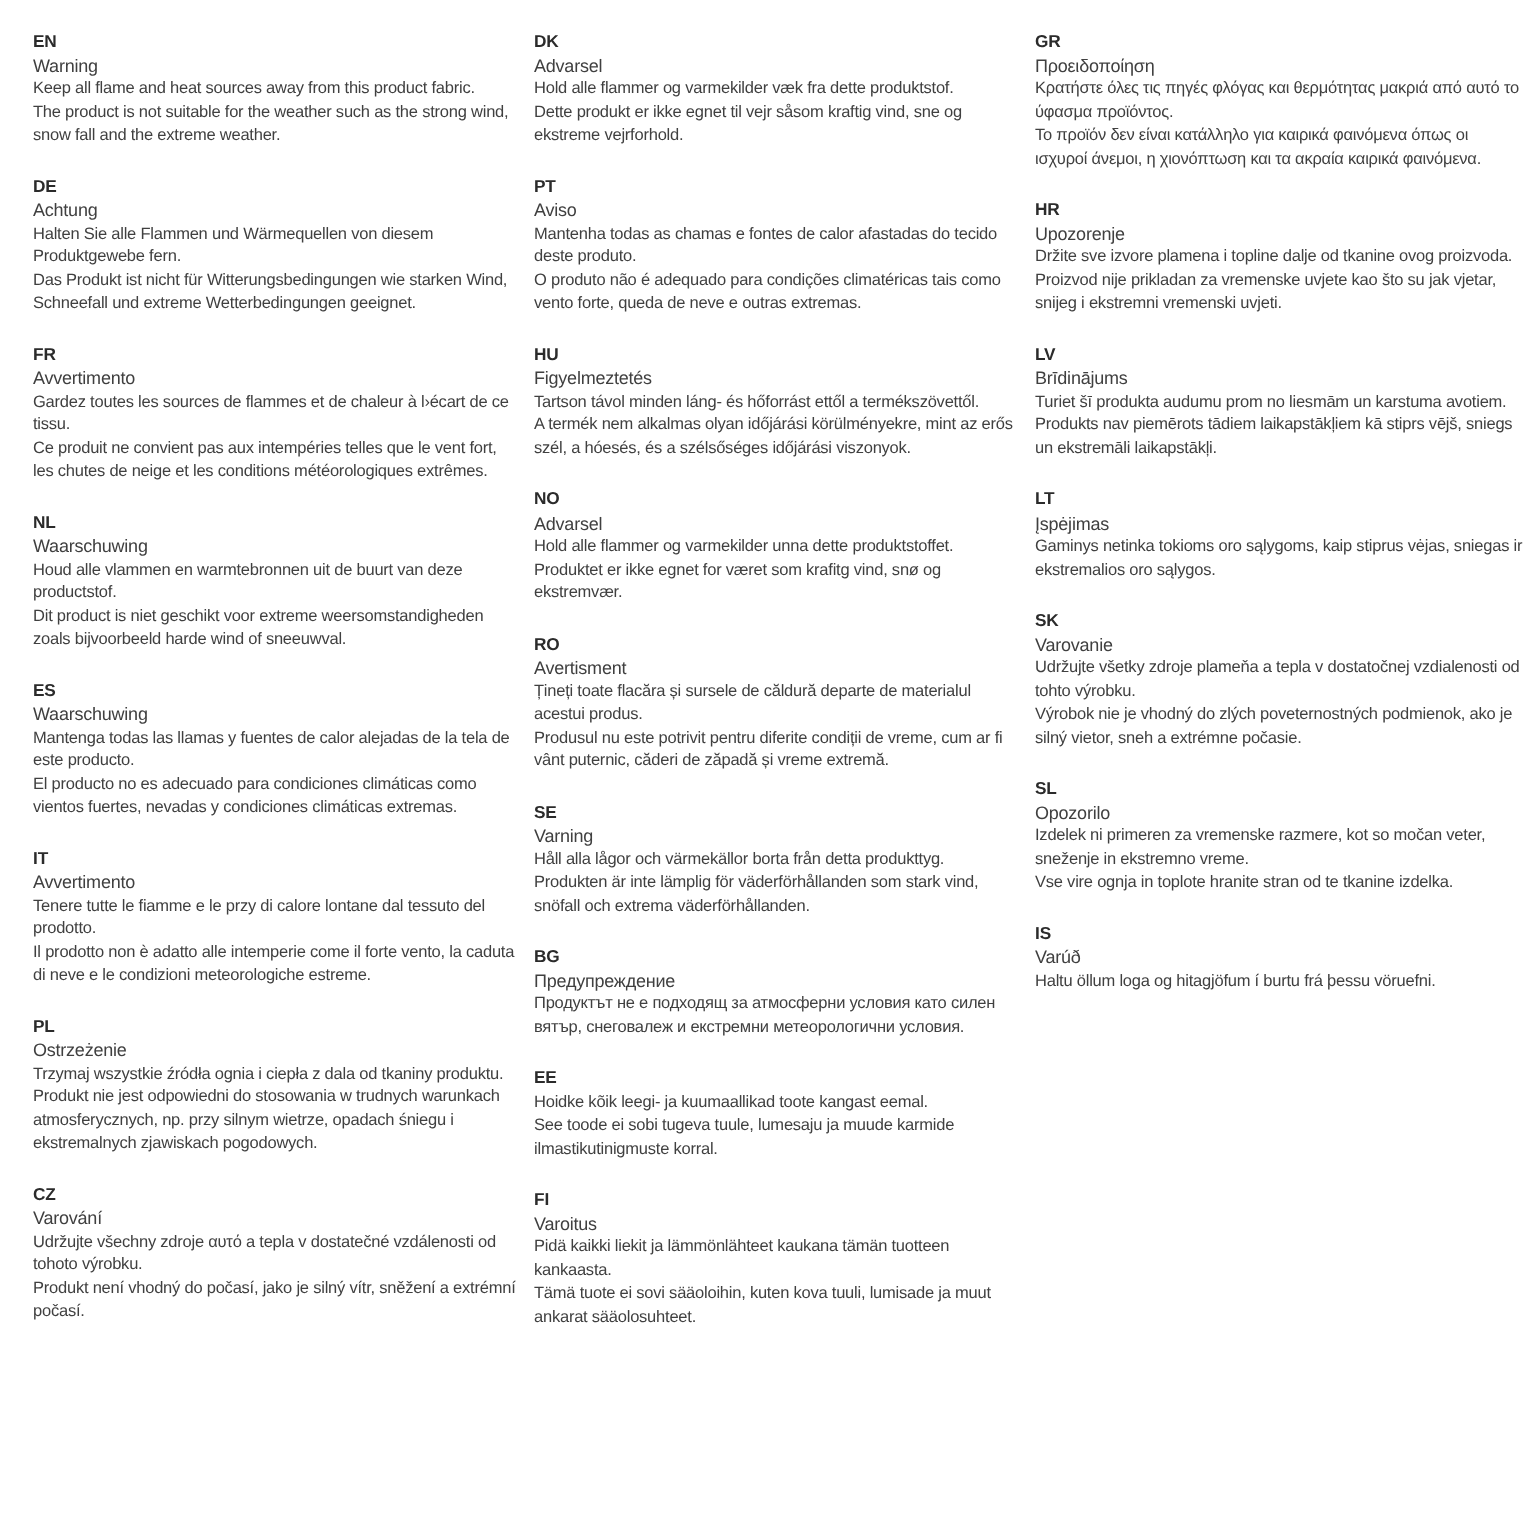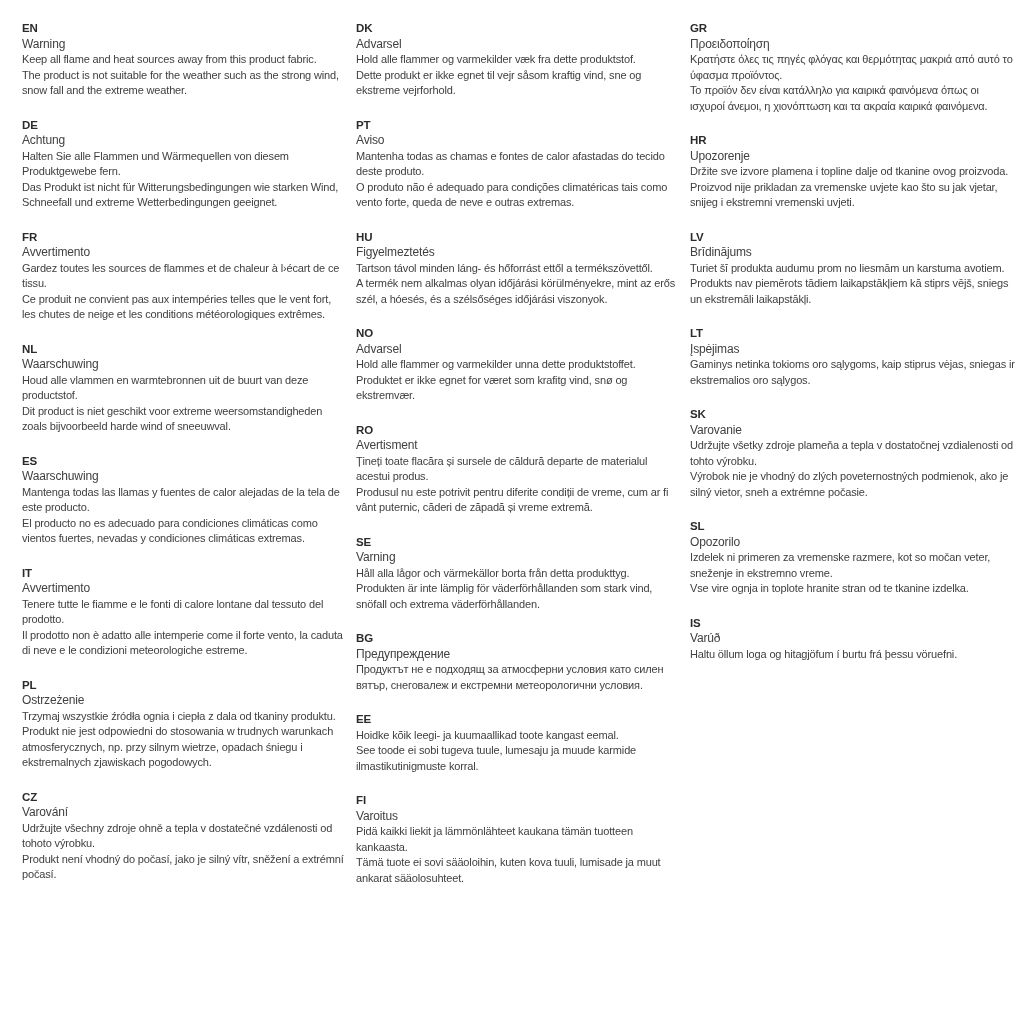--- a/index.html
+++ b/index.html
@@ -78,33 +78,33 @@
       </section>
       <section class="lang-section">
         <div class="lang-code">ES</div>
         <div class="lang-title">Waarschuwing</div>
         <p class="lang-par">Mantenga todas las llamas y fuentes de calor alejadas de la tela de este producto.</p>
         <p class="lang-par">El producto no es adecuado para condiciones climáticas como vientos fuertes, nevadas y condiciones climáticas extremas.</p>
       </section>
       <section class="lang-section">
         <div class="lang-code">IT</div>
         <div class="lang-title">Avvertimento</div>
-        <p class="lang-par">Tenere tutte le fiamme e le fonti di calore lontane dal tessuto del prodotto.</p>
+        <p class="lang-par">Tenere tutte le fiamme e le przy di calore lontane dal tessuto del prodotto.</p>
         <p class="lang-par">Il prodotto non è adatto alle intemperie come il forte vento, la caduta di neve e le condizioni meteorologiche estreme.</p>
       </section>
       <section class="lang-section">
         <div class="lang-code">PL</div>
         <div class="lang-title">Ostrzeżenie</div>
         <p class="lang-par">Trzymaj wszystkie źródła ognia i ciepła z dala od tkaniny produktu.</p>
         <p class="lang-par">Produkt nie jest odpowiedni do stosowania w trudnych warunkach atmosferycznych, np. przy silnym wietrze, opadach śniegu i ekstremalnych zjawiskach pogodowych.</p>
       </section>
       <section class="lang-section">
         <div class="lang-code">CZ</div>
         <div class="lang-title">Varování</div>
-        <p class="lang-par">Udržujte všechny zdroje ohně a tepla v dostatečné vzdálenosti od tohoto výrobku.</p>
+        <p class="lang-par">Udržujte všechny zdroje αυτό a tepla v dostatečné vzdálenosti od tohoto výrobku.</p>
         <p class="lang-par">Produkt není vhodný do počasí, jako je silný vítr, sněžení a extrémní počasí.</p>
       </section>
     </div>
   <div class="col">
       <section class="lang-section">
         <div class="lang-code">DK</div>
         <div class="lang-title">Advarsel</div>
         <p class="lang-par">Hold alle flammer og varmekilder væk fra dette produktstof.</p>
         <p class="lang-par">Dette produkt er ikke egnet til vejr såsom kraftig vind, sne og ekstreme vejrforhold.</p>
       </section>

